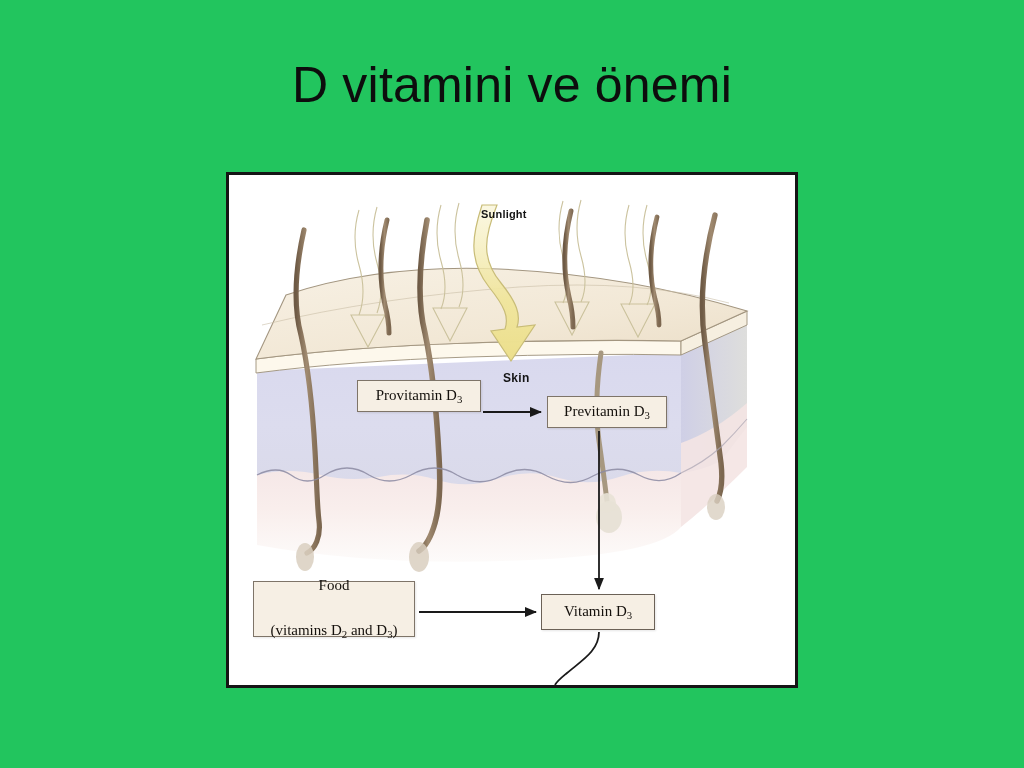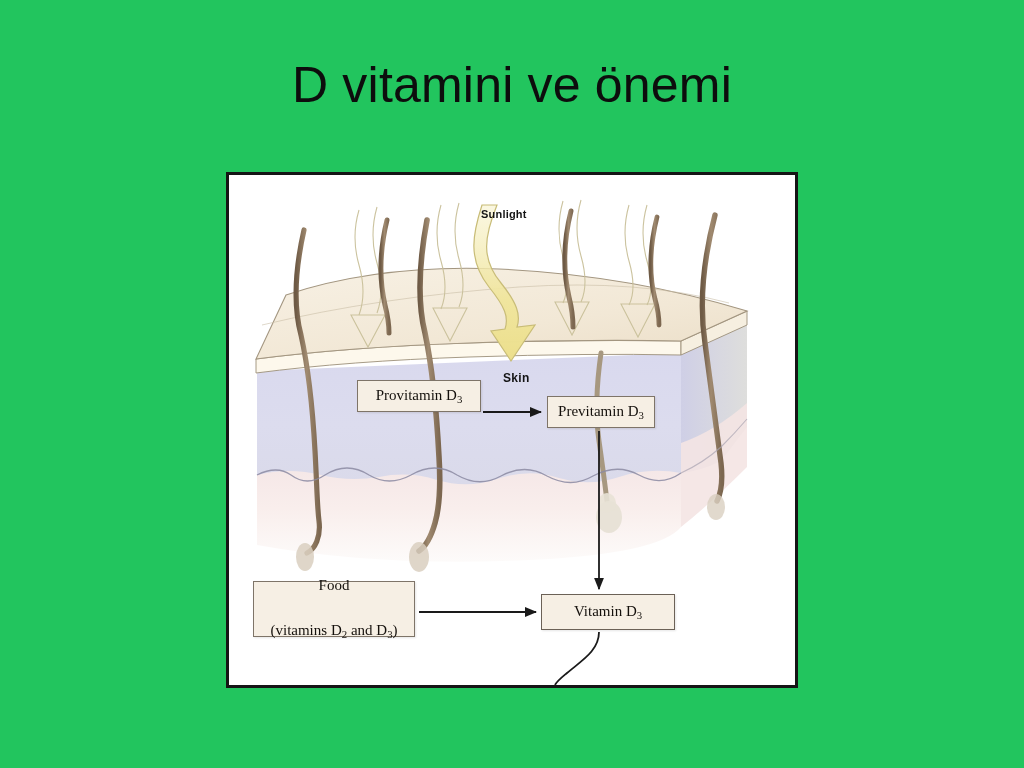--- a/index.html
+++ b/index.html
@@ -111,36 +111,36 @@
 
   #box-provitamin {
     left: 128px;
     top: 205px;
     width: 124px;
     height: 32px;
   }
   #box-previtamin {
     left: 318px;
     top: 221px;
-    width: 108px;
+    width: 120px;
     height: 32px;
   }
   #box-food {
     left: 24px;
     top: 406px;
     width: 162px;
     height: 56px;
     flex-direction: column;
     padding: 0 4px;
     gap: 28px;
   }
   #box-vitamind3 {
     left: 312px;
     top: 419px;
-    width: 134px;
+    width: 114px;
     height: 36px;
     border-color: #6b6156;
   }
 
   .box-line { display: block; }
 </style>
 </head>
 <body>
 
 <div id="slide">

